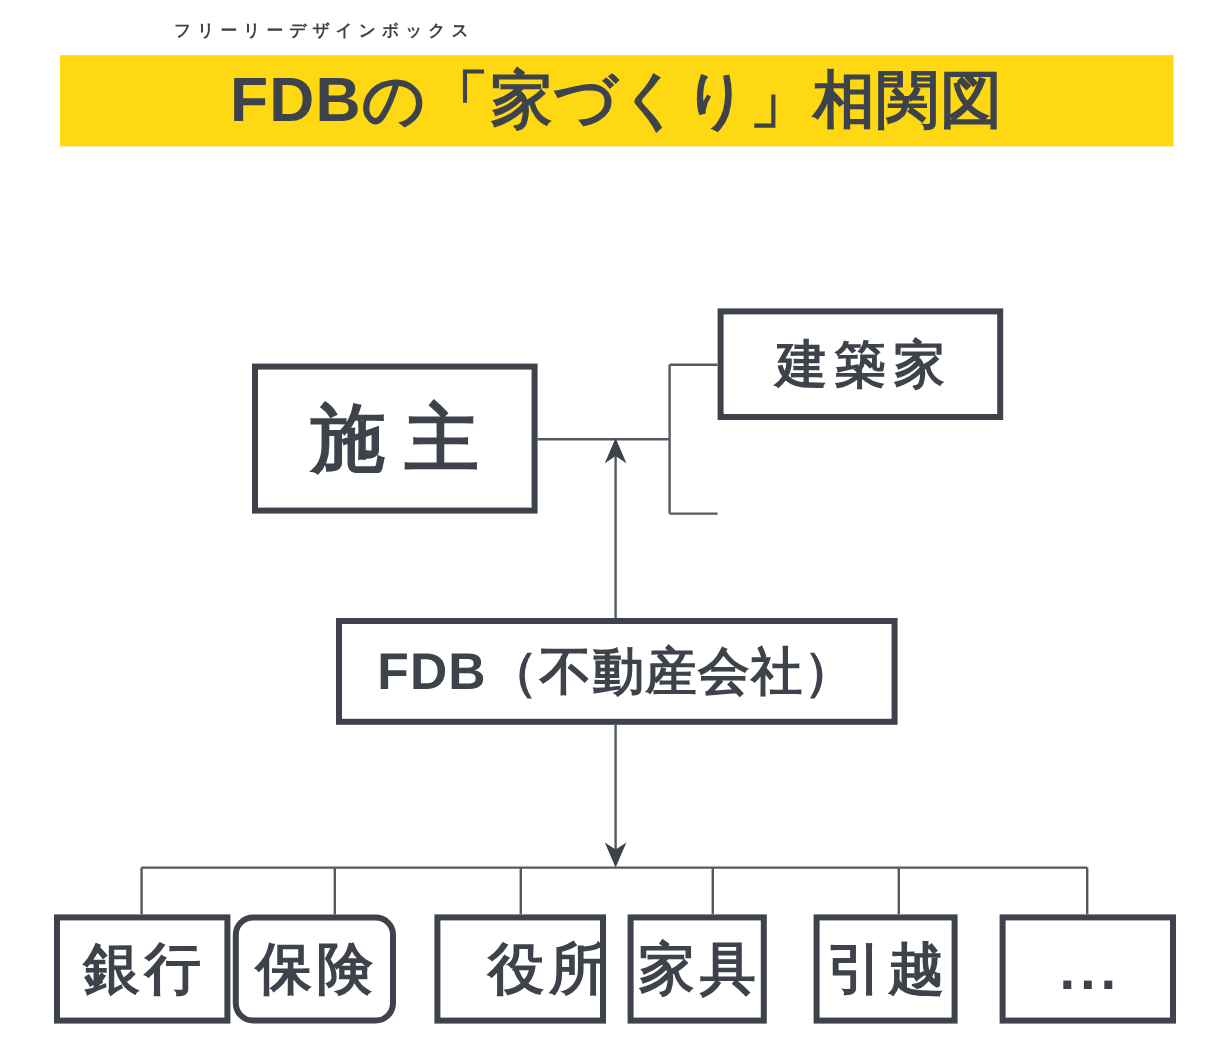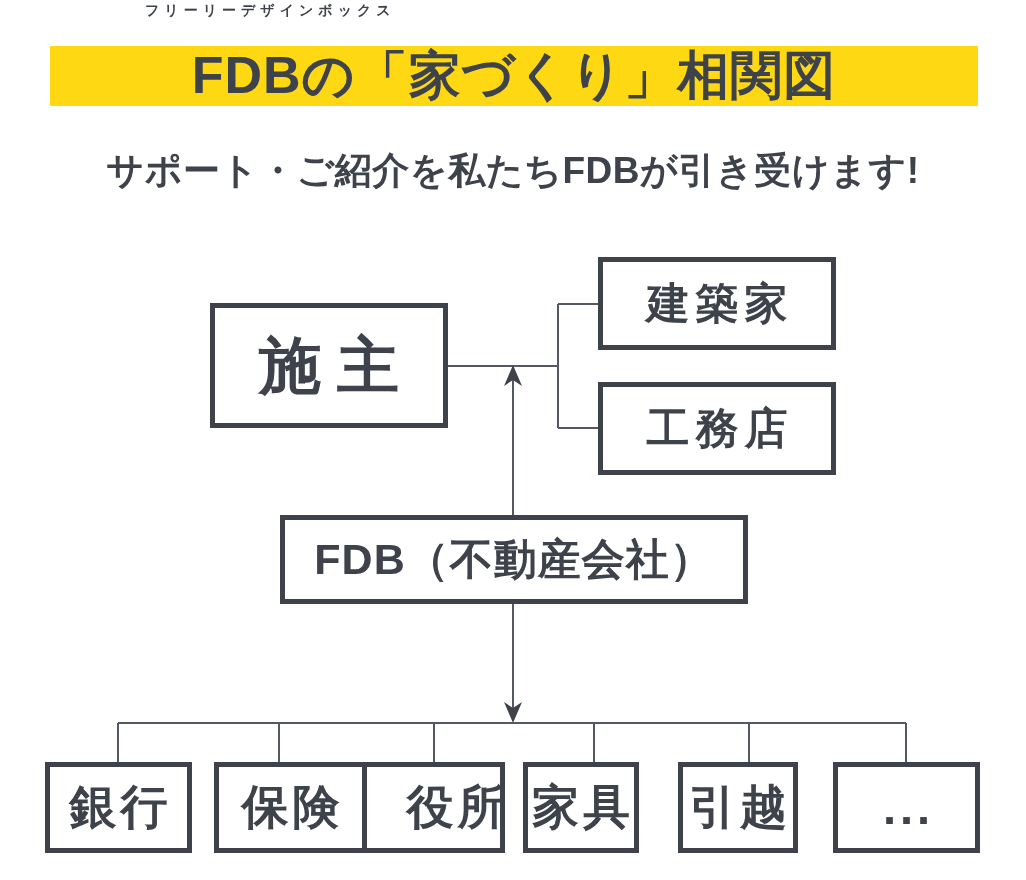--- a/index.html
+++ b/index.html
@@ -7,26 +7,26 @@
   body {
     width: 1026px; height: 880px;
     font-family: "Liberation Sans", "DejaVu Sans", sans-serif;
     color: var(--ink, #3e434b);
   }
   .page {
     position: relative; width: 1026px; height: 880px;
     background: #ffffff; overflow: hidden;
   }
   .furigana {
-    position: absolute; left: 145px; top: 2px;
+    position: absolute; left: 145px; top: 17px;
     font-size: 14px; font-weight: bold; letter-spacing: 5px;
     color: var(--ink, #3e434b); white-space: nowrap;
   }
   .banner {
-    position: absolute; left: 50px; top: 46px; width: 928px; height: 60px;
+    position: absolute; left: 50px; top: 46px; width: 928px; height: 76px;
     background: var(--banner_yellow, #fdd813);
     display: flex; align-items: center; justify-content: center;
   }
   .banner h1 {
     font-size: 52px; font-weight: bold; letter-spacing: 1px;
     color: var(--ink, #3e434b); white-space: nowrap;
   }
   .subtitle {
     position: absolute; left: 0; top: 146px; width: 100%;
     text-align: center; font-size: 37px; font-weight: bold;
@@ -41,57 +41,55 @@
     display: flex; align-items: center; justify-content: center;
     font-weight: bold; color: var(--ink, #3e434b); white-space: nowrap;
   }
   .box.owner   { left: 210px; top: 303px; width: 238px; height: 125px; font-size: 62px; letter-spacing: 16px; padding-left: 16px; }
   .box.partner { left: 598px; width: 238px; height: 93px;  font-size: 43px; letter-spacing: 6px;  padding-left: 6px; }
   .box.p1 { top: 257px; }
   .box.p2 { top: 382px; }
   .box.company { left: 280px; top: 515px; width: 468px; height: 89px; font-size: 43px; letter-spacing: 1px; }
   .box.service { top: 762px; height: 91px; font-size: 47px; letter-spacing: 4px; padding-left: 4px; }
   .box.s1 { left: 45px;  width: 147px; }
-  .box.s2 { left: 214px; width: 153px; }
+  .box.s2 { left: 194px; width: 136px; border-radius: 17px; }
   .box.s3 { left: 362px; width: 143px; padding-left: 48px; }
   .box.s4 { left: 523px; width: 116px; }
   .box.s5 { left: 678px; width: 120px; }
   .box.s6 { left: 833px; width: 147px; }
 </style>
 </head>
 <body>
 
 <div class="page">
 
   <div class="furigana">フリーリーデザインボックス</div>
 
   <div class="banner">
     <h1>FDBの「家づくり」相関図</h1>
   </div>
 
-  <div class="subtitle">サポート・ご紹介を私たちFDBが引き受けます!</div>
 
   <svg class="lines" viewBox="0 0 1026 880" aria-hidden="true">
 
     <path class="line" d="M448 366 H558"></path>
     <path class="line" d="M558 304 V428 M558 304 H598 M558 428 H598"></path>
 
     <path class="line" d="M513 368 V515"></path>
     <path class="line" d="M513 604 V720"></path>
     <polygon class="arrow" points="513,365 504,386 513,380 522,386"></polygon>
     <polygon class="arrow" points="513,723 504,702 513,708 522,702"></polygon>
 
     <path class="line" d="M118 723 H906"></path>
     <path class="line" d="M118 723 V762 M279 723 V762 M434 723 V762 M594 723 V762 M749 723 V762 M906 723 V762"></path>
   </svg>
 
   <div class="box partner p1">建築家</div>
 
   <div class="box owner">施主</div>
-  <div class="box partner p2">工務店</div>
 
   <div class="box company">FDB（不動産会社）</div>
 
   <div class="box service s1">銀行</div>
   <div class="box service s2">保険</div>
   <div class="box service s3">役所</div>
   <div class="box service s4">家具</div>
   <div class="box service s5">引越</div>
   <div class="box service s6">...</div>
 

